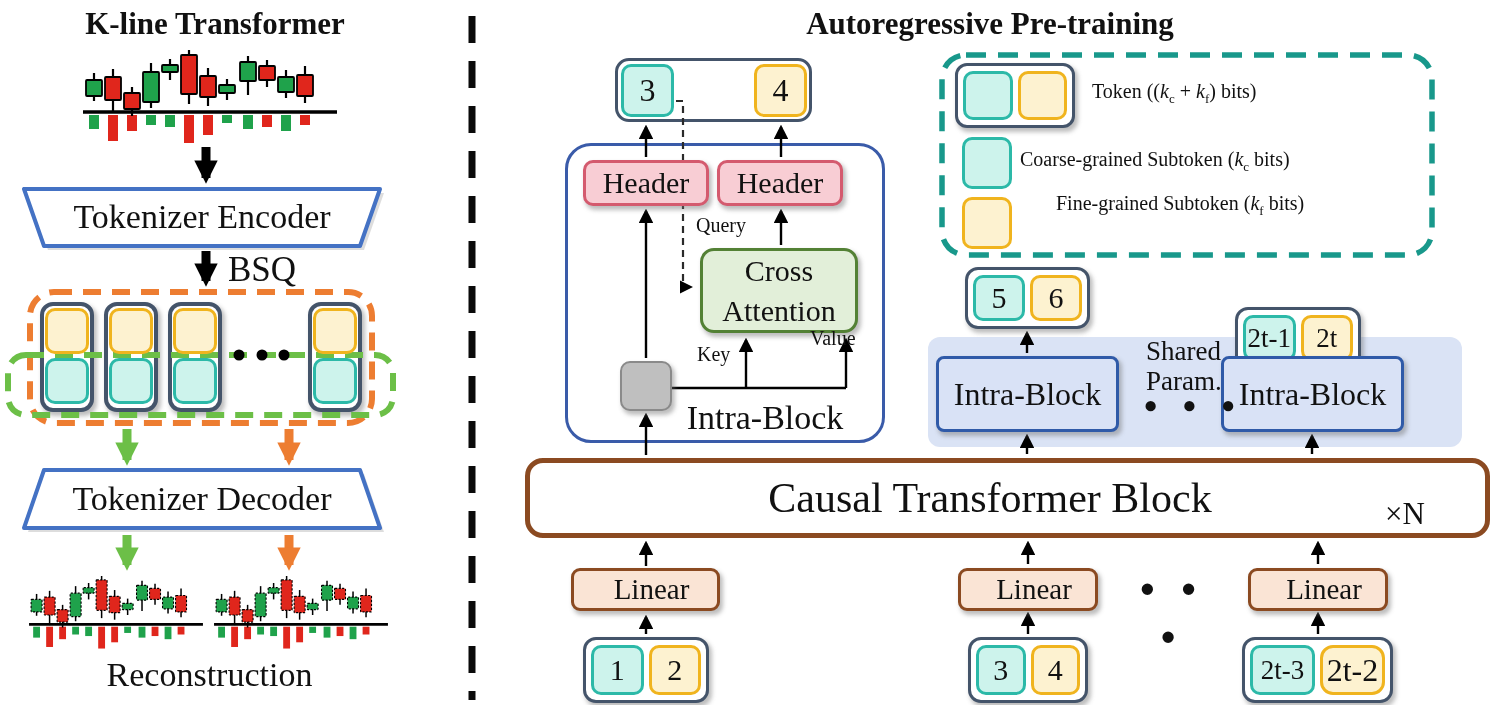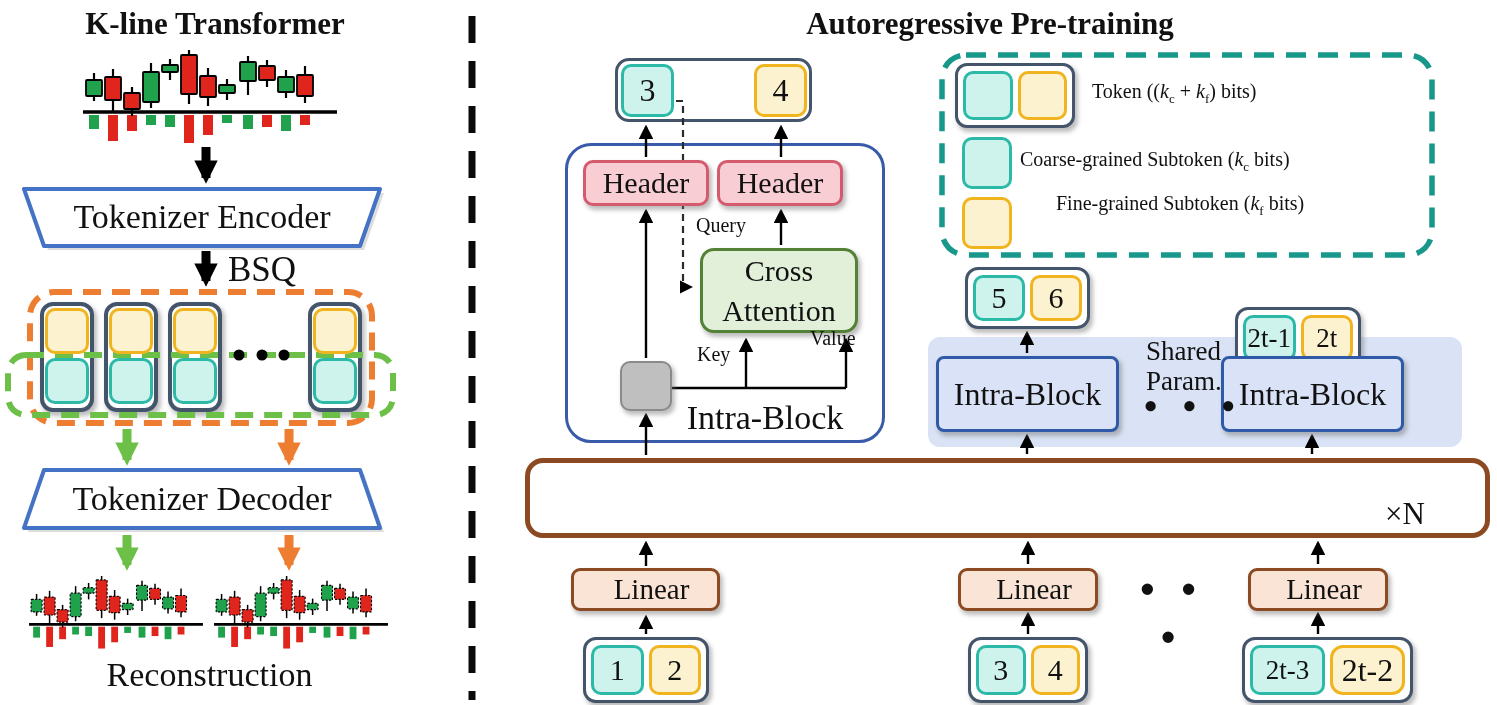--- a/index.html
+++ b/index.html
@@ -300,34 +300,35 @@
     <div class="tok f" style="font-size:27px;">2t</div>
   </div>
 
   <div class="abs l3 ctr intra sh" style="left:936px;top:356px;width:183px;height:76px;">Intra-Block</div>
   <div class="abs l3 ctr intra sh" style="left:1221px;top:356px;width:183px;height:76px;">Intra-Block</div>
 
   <div class="abs l3" style="left:1146px;top:336px;font-size:27px;">Shared</div>
   <div class="abs l3" style="left:1146px;top:366px;font-size:27px;">Param.</div>
   <div class="abs l3 dots" style="left:1144px;top:384px;font-size:38px;">• • •</div>
 
+  <div class="abs l3 ctr" style="left:525px;top:458px;width:930px;height:80px;font-size:42px;">Causal Transformer Block</div>
   <div class="abs l3" style="left:1385px;top:496px;font-size:31px;">×N</div>
 
   <div class="abs l3 ctr linear sh" style="left:571px;top:568px;width:149px;height:43px;">Linear</div>
   <div class="abs l3 ctr linear sh" style="left:958px;top:568px;width:140px;height:43px;">Linear</div>
   <div class="abs l3 ctr linear sh" style="left:1248px;top:568px;width:140px;height:43px;">Linear</div>
 
   <div class="abs l3 dots ctr" style="left:1122px;top:592px;width:100px;height:42px;font-size:42px;">• • •</div>
 
   <div class="abs l3 hpair sh" style="left:583px;top:637px;width:126px;height:66px;">
     <div class="tok c">1</div>
     <div class="tok f">2</div>
   </div>
   <div class="abs l3 hpair sh" style="left:968px;top:637px;width:120px;height:66px;">
     <div class="tok c">3</div>
     <div class="tok f">4</div>
   </div>
-  <div class="abs l3 hpair sh" style="left:1242px;top:637px;width:171px;height:66px;">
+  <div class="abs l3 hpair sh" style="left:1242px;top:637px;width:151px;height:66px;">
     <div class="tok c" style="font-size:27px;">2t-3</div>
     <div class="tok f" style="font-size:32px;border-radius:13px;">2t-2</div>
   </div>
 
 </div>
 
 </body></html>

